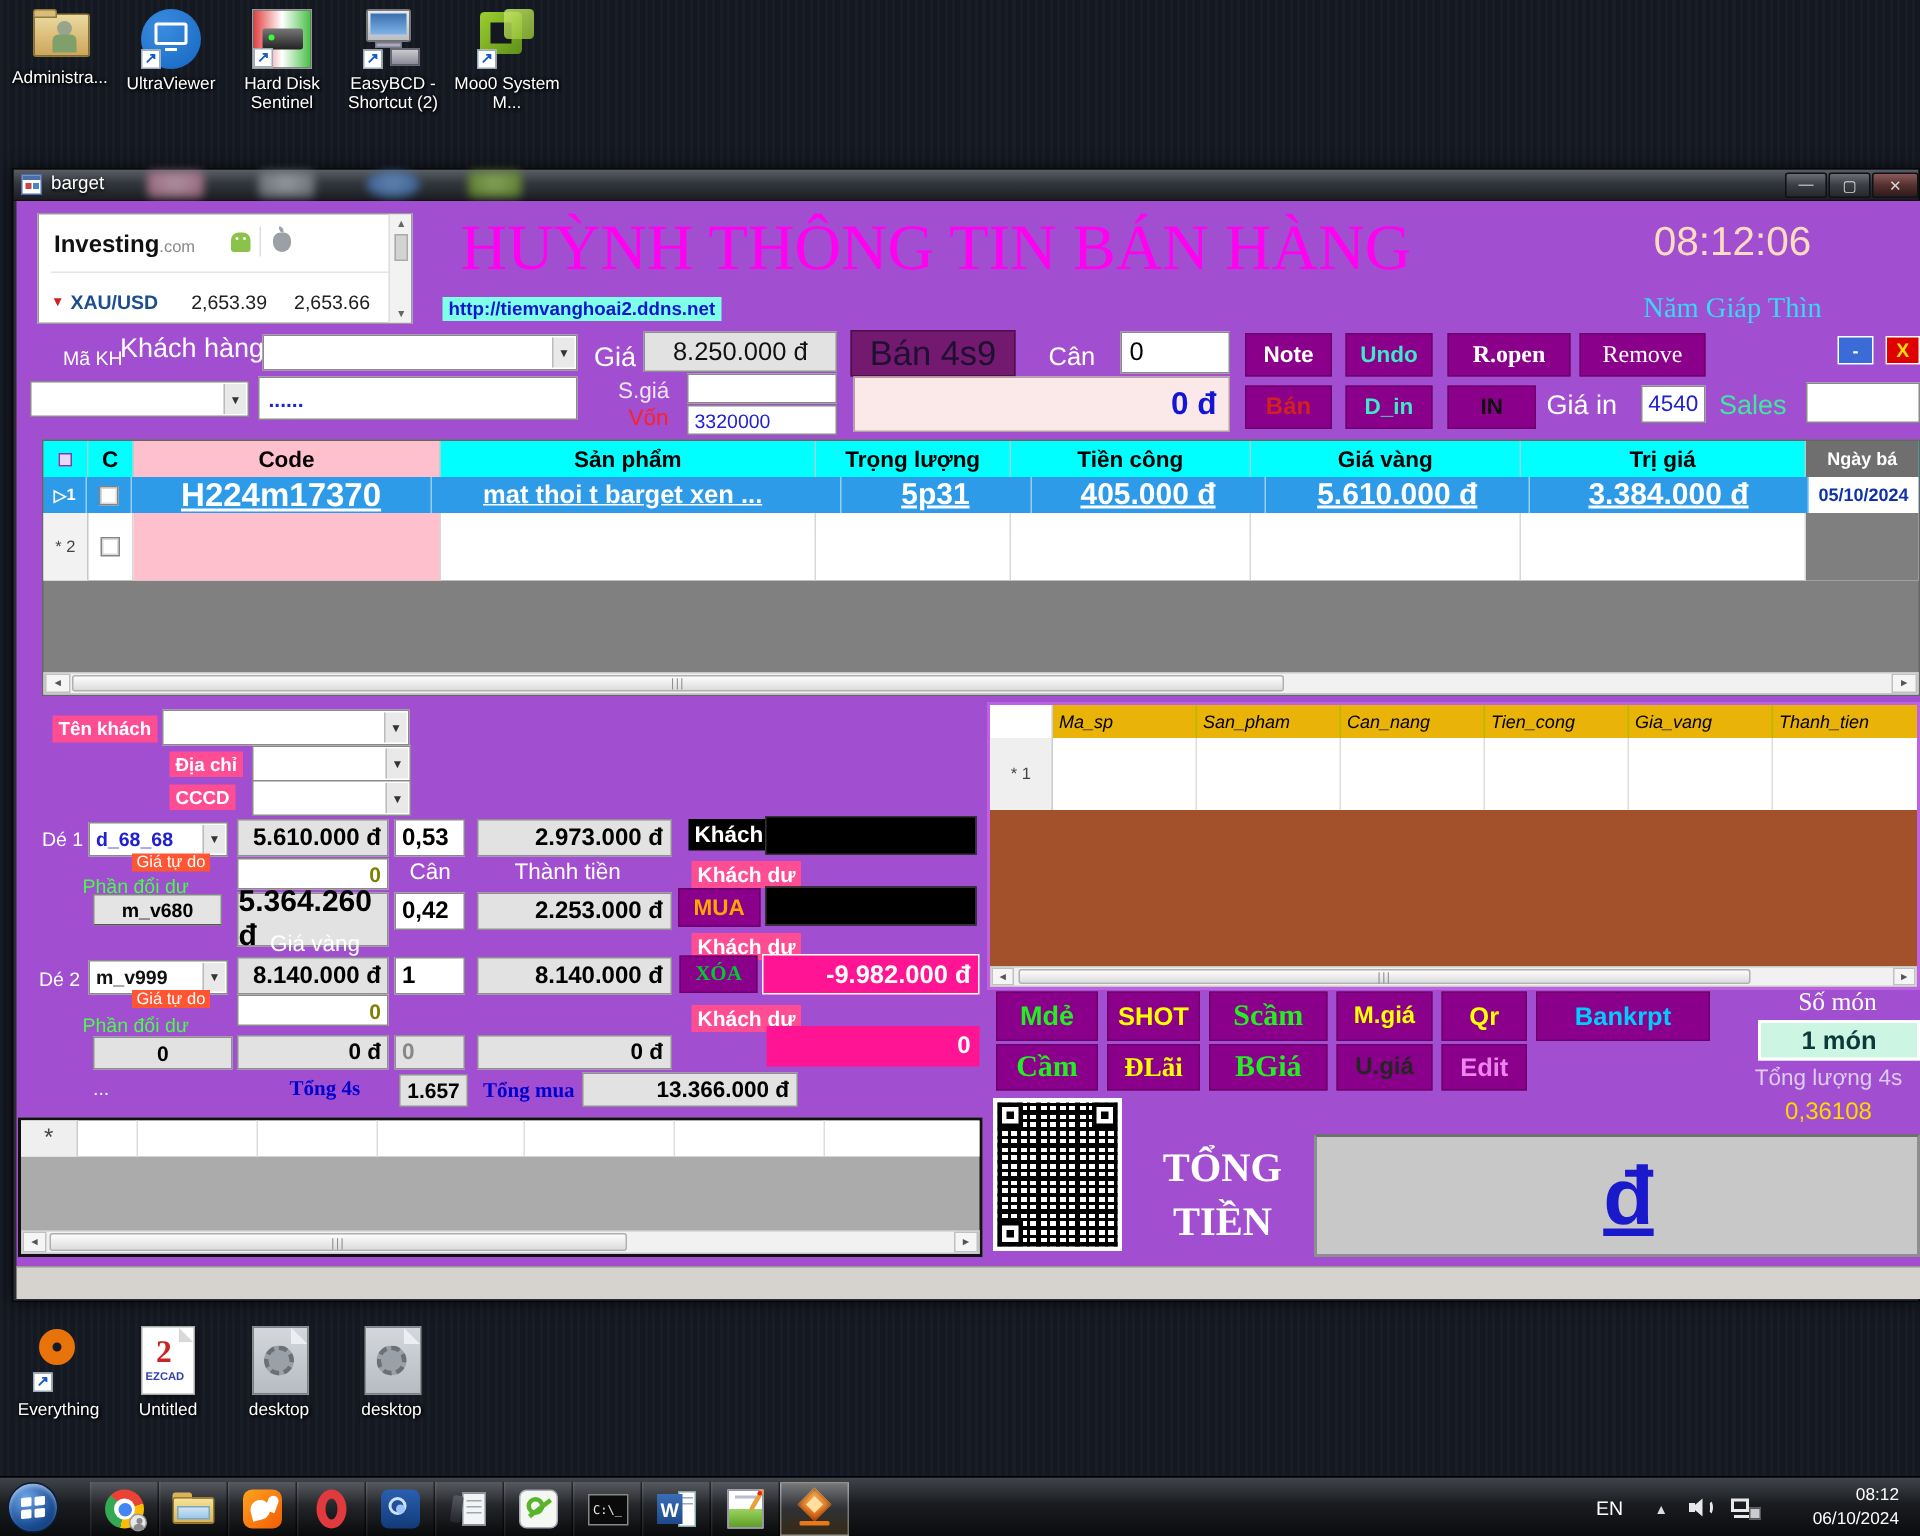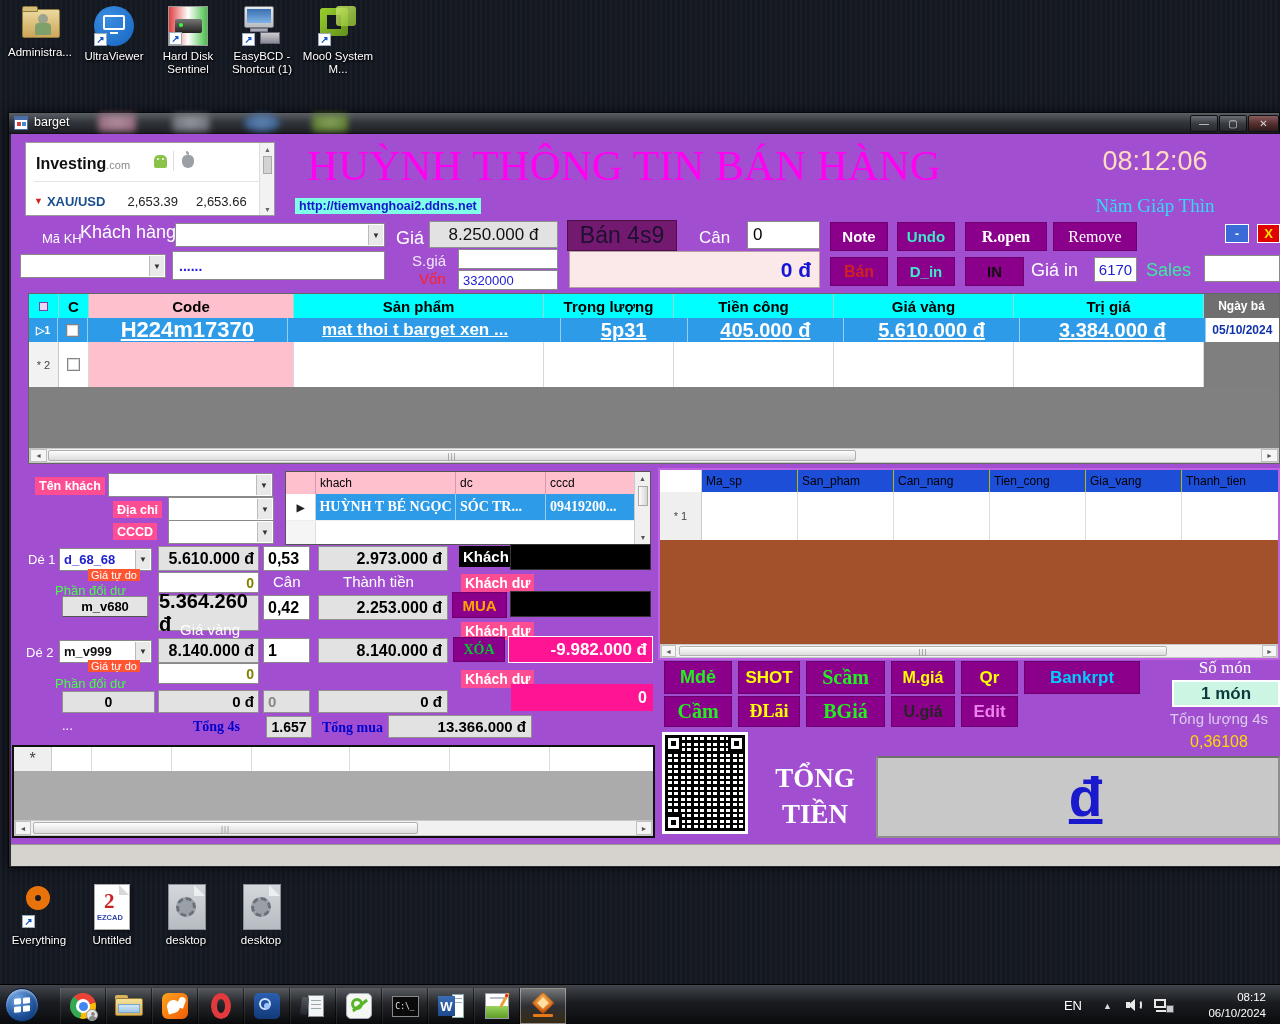--- a/index.html
+++ b/index.html
@@ -27,21 +27,21 @@
   .pinklbl{background:#FF4D94;color:#fff;font-weight:bold;display:flex;align-items:center;padding:0 4px;}
   .wlbl{color:#fff;}
   .cb{display:inline-block;width:13px;height:13px;background:#fff;border:1px solid #858585;box-shadow:inset 0 0 0 1px #d9d9d9;}
   
   .gridrow{display:flex;}
   .hc{font-weight:bold;font-size:15px;color:#000;display:flex;align-items:center;justify-content:center;border-right:1px solid #9ad4d4;}
   .cell{display:flex;align-items:center;justify-content:center;}
   .scroll-track{background:#F1F1F1;border:1px solid #c8c8c8;display:flex;align-items:center;}
   .scroll-btn{background:#F5F5F5;border:1px solid #c0c0c0;color:#555;font-size:7px;display:flex;align-items:center;justify-content:center;}
   .scroll-thumb{background:linear-gradient(#fdfdfd,#dcdcdc);border:1px solid #b0b0b0;border-radius:2px;display:flex;align-items:center;justify-content:center;color:#888;font-size:8px;letter-spacing:1px;}
-  .ylw{background:#1d4ed8;border-right:1px solid #b9b900;color:#000;font-size:12px;display:flex;align-items:center;padding-left:4px;}
+  .ylw{background:#eab308;border-right:1px solid #b9b900;color:#000;font-size:12px;display:flex;align-items:center;padding-left:4px;font-style:italic;}
   .serif{font-family:"Liberation Serif",serif;}
   .mono{font-family:"DejaVu Sans Mono",monospace;}
   
   .tbtn{width:46px;height:36px;margin-top:2px;background:linear-gradient(rgba(255,255,255,.14),rgba(255,255,255,.04) 50%,rgba(0,0,0,.12));border-right:1px solid rgba(0,0,0,.55);border-left:1px solid rgba(255,255,255,.08);display:flex;align-items:center;justify-content:center;}
   .blur{filter:blur(3px);opacity:.65;}
   .qr{background:
       repeating-linear-gradient(0deg,#000 0 3px,transparent 3px 6px,#000 6px 8px,transparent 8px 11px),
       repeating-linear-gradient(90deg,#000 0 3px,#fff 3px 7px,#000 7px 9px,#fff 9px 13px);}
   .finder{position:absolute;width:17px;height:17px;background:#fff;border:3px solid #000;}
   .finder:after{content:"";position:absolute;left:3px;top:3px;width:5px;height:5px;background:#000;}
@@ -80,21 +80,21 @@
   </div>
 
   <div class="abs" style="left:224px;top:6px;width:76px;">
     <div class="abs" style="left:18px;top:0;width:40px;height:40px;">
       <div class="abs" style="left:2px;top:0;width:30px;height:22px;background:linear-gradient(#e8eaec,#b9bec4);border:1px solid #777;border-radius:2px;"></div>
       <div class="abs" style="left:5px;top:3px;width:24px;height:14px;background:linear-gradient(#3a6fb0,#7fb3e8);"></div>
       <div class="abs" style="left:8px;top:22px;width:18px;height:4px;background:#aab;border:1px solid #778;"></div>
       <div class="abs" style="left:18px;top:26px;width:20px;height:12px;background:linear-gradient(#ccc,#889);border:1px solid #667;"></div>
       <div class="shortcut">↗</div>
     </div>
-    <div class="dlabel abs" style="left:0;top:44px;width:76px;">EasyBCD - Shortcut (1)</div>
+    <div class="dlabel abs" style="left:0;top:44px;width:76px;">EasyBCD - Shortcut (2)</div>
   </div>
 
   <div class="abs" style="left:298px;top:6px;width:80px;">
     <div class="abs" style="left:20px;top:0;width:40px;height:40px;">
       <div class="abs" style="left:2px;top:2px;width:28px;height:28px;background:linear-gradient(135deg,#9ccf2e,#5f8f1a);border-radius:3px;"></div>
       <div class="abs" style="left:9px;top:9px;width:14px;height:14px;background:#141821;"></div>
       <div class="abs" style="left:18px;top:0px;width:20px;height:20px;background:linear-gradient(135deg,#c8e86a,#8ab82e);opacity:.85;border-radius:3px;"></div>
       <div class="shortcut">↗</div>
     </div>
     <div class="dlabel abs" style="left:0;top:44px;width:80px;">Moo0 System M...</div>
@@ -173,21 +173,21 @@
   <div class="abs field flex" style="left:172px;top:251px;width:213px;height:29px;color:#2222DD;font-weight:bold;font-size:14px;padding-left:6px;">......</div>
   <div class="abs" style="left:412px;top:252px;font-size:15px;color:#EFE6F6;">S.giá</div>
   <div class="abs field" style="left:458px;top:249px;width:100px;height:20px;"></div>
   <div class="abs" style="left:419px;top:270px;font-size:15px;color:#FF2020;">Vốn</div>
   <div class="abs field flex" style="left:458px;top:270px;width:100px;height:20px;color:#2020D0;font-size:13px;padding-left:4px;">3320000</div>
   <div class="abs flex" style="left:569px;top:251px;width:251px;height:37px;background:#FBE8E8;border:1px solid #b5a0a0;justify-content:flex-end;padding-right:8px;color:#1515D5;font-weight:bold;font-size:21px;">0 đ</div>
   <div class="abs pbtn" style="left:830px;top:257px;width:58px;height:29px;color:#D02020;font-size:16px;">Bán</div>
   <div class="abs pbtn" style="left:897px;top:257px;width:58px;height:29px;color:#3EE8C8;font-size:15px;">D_in</div>
   <div class="abs pbtn" style="left:965px;top:257px;width:59px;height:29px;color:#101010;font-size:15px;">IN</div>
   <div class="abs wlbl" style="left:1031px;top:260px;font-size:18px;">Giá in</div>
-  <div class="abs field ctr" style="left:1094px;top:257px;width:43px;height:25px;color:#2020D0;font-size:15px;">6170</div>
+  <div class="abs field ctr" style="left:1094px;top:257px;width:43px;height:25px;color:#2020D0;font-size:15px;">4540</div>
   <div class="abs" style="left:1146px;top:260px;font-size:18px;color:#3EE8A0;">Sales</div>
   <div class="abs field" style="left:1204px;top:255px;width:76px;height:27px;"></div>
 
   <div class="abs" style="left:28px;top:293px;width:1252px;height:171px;background:#808080;border:1px solid #666;">
 
     <div class="gridrow" style="height:24px;background:#00FFFF;">
       <div class="hc" style="width:30px;">
           <span style="width:9px;height:9px;border:1px solid #7a3fae;background:#e8d8f4;display:inline-block;"></span>
         </div>
       <div class="hc" style="width:30px;">C</div>
@@ -241,42 +241,20 @@
     </div>
   <div class="abs pinklbl" style="left:113px;top:501px;height:17px;font-size:12.5px;">Địa chỉ</div>
   <div class="combo" style="left:168px;top:497px;width:106px;height:24px;">
       <span class="arr">▼</span>
     </div>
   <div class="abs pinklbl" style="left:113px;top:523px;height:17px;font-size:12.5px;">CCCD</div>
   <div class="combo" style="left:168px;top:520px;width:106px;height:24px;">
       <span class="arr">▼</span>
     </div>
 
-  <div class="abs" style="left:285px;top:471px;width:366px;height:74px;background:#fff;border:1px solid #555;">
-    <div class="gridrow" style="height:22px;">
-      <div class="cell" style="width:30px;background:#FFC0CE;border-right:1px solid #d89aa8;"></div>
-      <div class="cell" style="width:140px;background:#FFC0CE;border-right:1px solid #d89aa8;justify-content:flex-start;padding-left:4px;font-size:12px;">khach</div>
-      <div class="cell" style="width:90px;background:#FFC0CE;border-right:1px solid #d89aa8;justify-content:flex-start;padding-left:4px;font-size:12px;">dc</div>
-      <div class="cell" style="width:88px;background:#FFC0CE;justify-content:flex-start;padding-left:4px;font-size:12px;">cccd</div>
-    </div>
-    <div class="gridrow" style="height:26px;background:#2D9BE8;color:#fff;font-weight:bold;">
-      <div class="cell" style="width:30px;background:#fff;color:#222;font-size:10px;border-right:1px solid #ccc;">▶</div>
-      <div class="cell serif" style="width:140px;border-right:1px solid rgba(255,255,255,.5);font-size:14px;">HUỲNH T BÉ NGỌC</div>
-      <div class="cell serif" style="width:90px;border-right:1px solid rgba(255,255,255,.5);font-size:14px;justify-content:flex-start;padding-left:4px;">SÓC TR...</div>
-      <div class="cell serif" style="width:88px;font-size:14px;justify-content:flex-start;padding-left:4px;">09419200...</div>
-    </div>
-    <div class="gridrow" style="height:24px;background:#fff;border-top:1px solid #eee;">
-      <div class="cell" style="width:30px;background:#f5f5f5;border-right:1px solid #ddd;"></div>
-    </div>
-    <div class="abs" style="right:0;top:0;width:16px;height:72px;background:#f0f0f0;border-left:1px solid #ccc;">
-      <div class="ctr" style="height:13px;color:#555;font-size:7px;">▲</div>
-      <div style="width:10px;height:20px;margin:1px auto;background:linear-gradient(90deg,#fdfdfd,#d5d5d5);border:1px solid #aaa;"></div>
-      <div class="ctr abs" style="bottom:0;width:16px;height:13px;color:#555;font-size:7px;">▼</div>
-    </div>
-  </div>
 
   <div class="abs wlbl" style="left:28px;top:552px;font-size:13px;">Dé 1</div>
   <div class="combo" style="left:59px;top:548px;width:93px;height:23px;">
     <span class="flex" style="color:#2020D0;font-weight:bold;font-size:13px;padding-left:4px;height:100%;">d_68_68</span>
       <span class="arr">▼</span>
   </div>
   <div class="abs gfield flex" style="left:158px;top:546px;width:101px;height:25px;justify-content:flex-end;padding-right:4px;font-size:16px;font-weight:bold;">5.610.000 đ</div>
   <div class="abs field flex" style="left:263px;top:546px;width:47px;height:25px;font-size:16px;font-weight:bold;padding-left:4px;">0,53</div>
   <div class="abs gfield flex" style="left:318px;top:546px;width:130px;height:25px;justify-content:flex-end;padding-right:5px;font-size:16px;font-weight:bold;">2.973.000 đ</div>
   <div class="abs flex" style="left:459px;top:546px;height:21px;background:#000;color:#fff;font-weight:bold;font-size:15px;padding:0 4px;">Khách</div>

